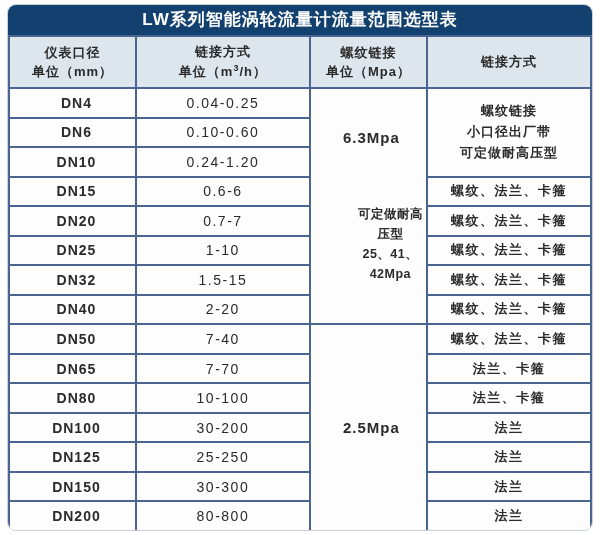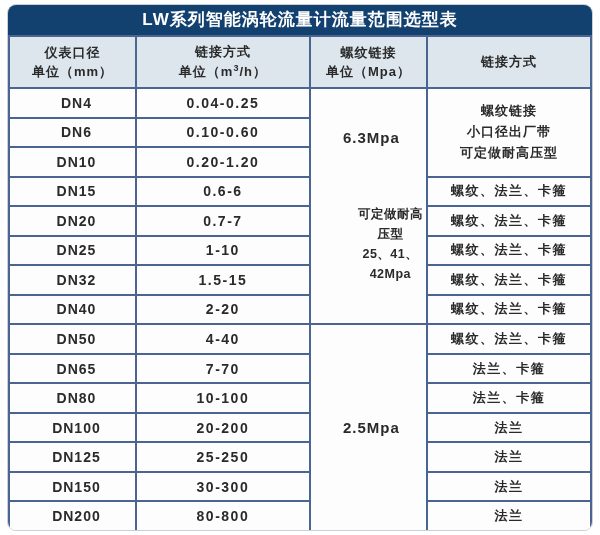--- a/index.html
+++ b/index.html
@@ -35,21 +35,21 @@
   }
   thead th{
     background:var(--header-bg);height:52px;
     font-size:13px;font-weight:bold;line-height:1.5;letter-spacing:1px;
   }
   tbody td{background:var(--row-bg);height:29px;}
   td.dn{
     font-size:14px;font-weight:bold;letter-spacing:1px;padding-left:8px;
   }
   td.flow{
-    font-size:14px;font-weight:bold;letter-spacing:1.5px;
+    font-size:14px;font-weight:normal;letter-spacing:1.5px;
   }
   td.conn{
     font-size:13px;font-weight:bold;letter-spacing:1.5px;
   }
   td.conn-multi div{
     font-size:13px;font-weight:bold;letter-spacing:1px;line-height:1.6;
   }
   td.pressure .stack{
     display:flex;flex-direction:column;align-items:center;justify-content:center;
     gap:58px;
@@ -109,21 +109,21 @@
           <div>小口径出厂带</div>
           <div>可定做耐高压型</div>
         </td>
       </tr>
       <tr>
         <td class="dn">DN6</td>
         <td class="flow">0.10-0.60</td>
       </tr>
       <tr>
         <td class="dn">DN10</td>
-        <td class="flow">0.20-1.20</td>
+        <td class="flow">0.24-1.20</td>
       </tr>
       <tr>
         <td class="dn">DN15</td>
         <td class="flow">0.6-6</td>
         <td class="conn">螺纹、法兰、卡箍</td>
       </tr>
       <tr>
         <td class="dn">DN20</td>
         <td class="flow">0.7-7</td>
         <td class="conn">螺纹、法兰、卡箍</td>
@@ -138,41 +138,41 @@
         <td class="flow">1.5-15</td>
         <td class="conn">螺纹、法兰、卡箍</td>
       </tr>
       <tr>
         <td class="dn">DN40</td>
         <td class="flow">2-20</td>
         <td class="conn">螺纹、法兰、卡箍</td>
       </tr>
       <tr>
         <td class="dn">DN50</td>
-        <td class="flow">4-40</td>
+        <td class="flow">7-40</td>
         <td class="pressure" rowspan="7">
           <div class="stack">
             <div class="pval">2.5Mpa</div>
           </div>
         </td>
         <td class="conn">螺纹、法兰、卡箍</td>
       </tr>
       <tr>
         <td class="dn">DN65</td>
         <td class="flow">7-70</td>
         <td class="conn">法兰、卡箍</td>
       </tr>
       <tr>
         <td class="dn">DN80</td>
         <td class="flow">10-100</td>
         <td class="conn">法兰、卡箍</td>
       </tr>
       <tr>
         <td class="dn">DN100</td>
-        <td class="flow">20-200</td>
+        <td class="flow">30-200</td>
         <td class="conn">法兰</td>
       </tr>
       <tr>
         <td class="dn">DN125</td>
         <td class="flow">25-250</td>
         <td class="conn">法兰</td>
       </tr>
       <tr>
         <td class="dn">DN150</td>
         <td class="flow">30-300</td>

